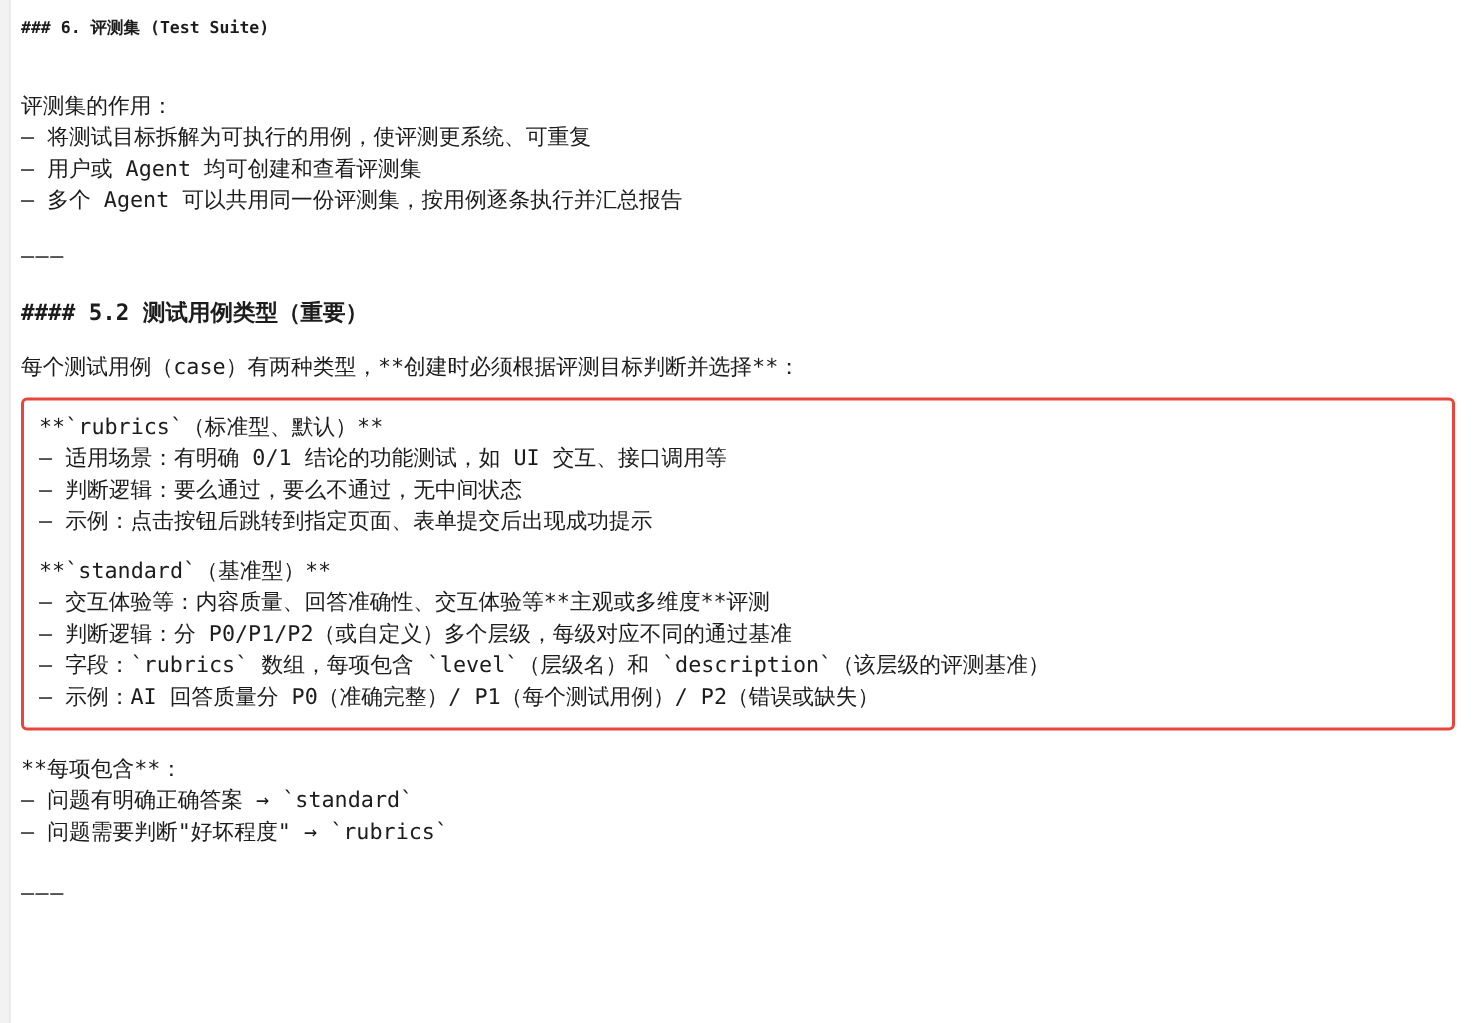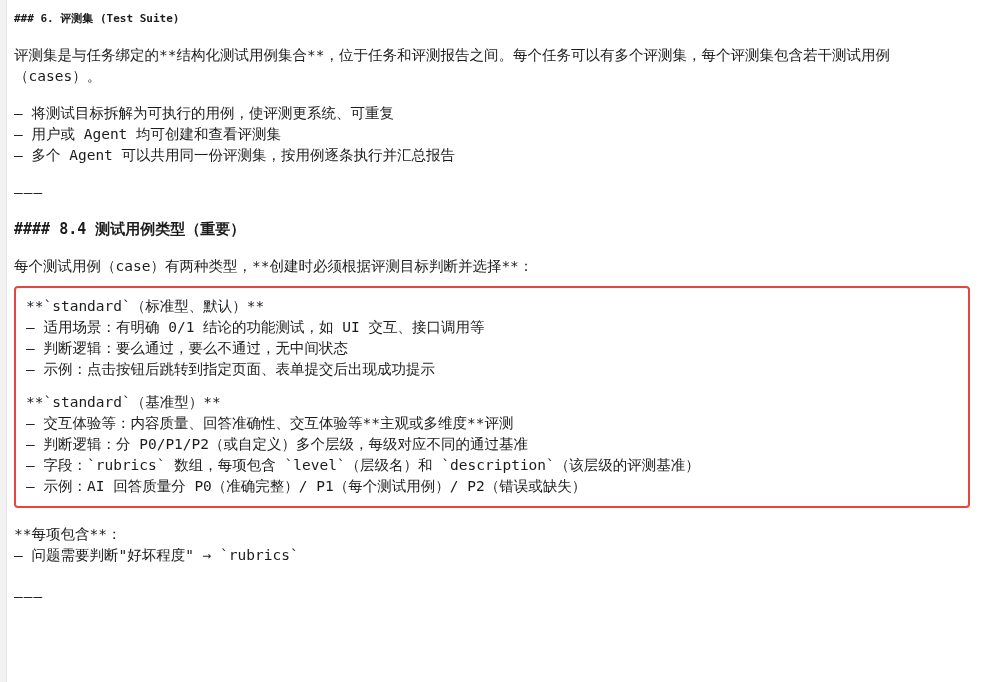--- a/index.html
+++ b/index.html
@@ -75,58 +75,59 @@
 
 <div class="page">
   <div class="left-rule"></div>
 
   <div class="doc">
 
     <div class="line h3">### 6. 评测集 (Test Suite)</div>
 
     <div class="spacer-md"></div>
 
-    <div class="para">评测集是与任务绑定的**结构化测试用例集合**，位于任务和评测报告之间。每个任务可以有多个评测集，每个评测集包含若干测试用例（cases）。</div>
 
     <div class="spacer-md"></div>
 
+    <div class="line">评测集的作用：</div>
     <div class="line">– 将测试目标拆解为可执行的用例，使评测更系统、可重复</div>
     <div class="line">– 用户或 Agent 均可创建和查看评测集</div>
     <div class="line">– 多个 Agent 可以共用同一份评测集，按用例逐条执行并汇总报告</div>
 
     <div class="spacer-md"></div>
 
     <div class="rule-text">———</div>
 
     <div class="spacer-md"></div>
 
-    <div class="line h4">#### 8.4 测试用例类型（重要）</div>
+    <div class="line h4">#### 5.2 测试用例类型（重要）</div>
 
     <div class="spacer-md"></div>
 
     <div class="line">每个测试用例（case）有两种类型，**创建时必须根据评测目标判断并选择**：</div>
 
     <div class="highlight-box">
-      <div class="line">**`standard`（标准型、默认）**</div>
+      <div class="line">**`rubrics`（标准型、默认）**</div>
       <div class="line">– 适用场景：有明确 0/1 结论的功能测试，如 UI 交互、接口调用等</div>
       <div class="line">– 判断逻辑：要么通过，要么不通过，无中间状态</div>
       <div class="line">– 示例：点击按钮后跳转到指定页面、表单提交后出现成功提示</div>
 
       <div class="blockgap"></div>
 
       <div class="line">**`standard`（基准型）**</div>
       <div class="line">– 交互体验等：内容质量、回答准确性、交互体验等**主观或多维度**评测</div>
       <div class="line">– 判断逻辑：分 P0/P1/P2（或自定义）多个层级，每级对应不同的通过基准</div>
       <div class="line">– 字段：`rubrics` 数组，每项包含 `level`（层级名）和 `description`（该层级的评测基准）</div>
       <div class="line">– 示例：AI 回答质量分 P0（准确完整）/ P1（每个测试用例）/ P2（错误或缺失）</div>
     </div>
 
     <div class="spacer-md"></div>
 
     <div class="line">**每项包含**：</div>
+    <div class="line">– 问题有明确正确答案 → `standard`</div>
     <div class="line">– 问题需要判断"好坏程度" → `rubrics`</div>
 
     <div class="spacer-lg"></div>
 
     <div class="rule-text">———</div>
 
     <div class="spacer-md"></div>
 
   </div>
 </div>

